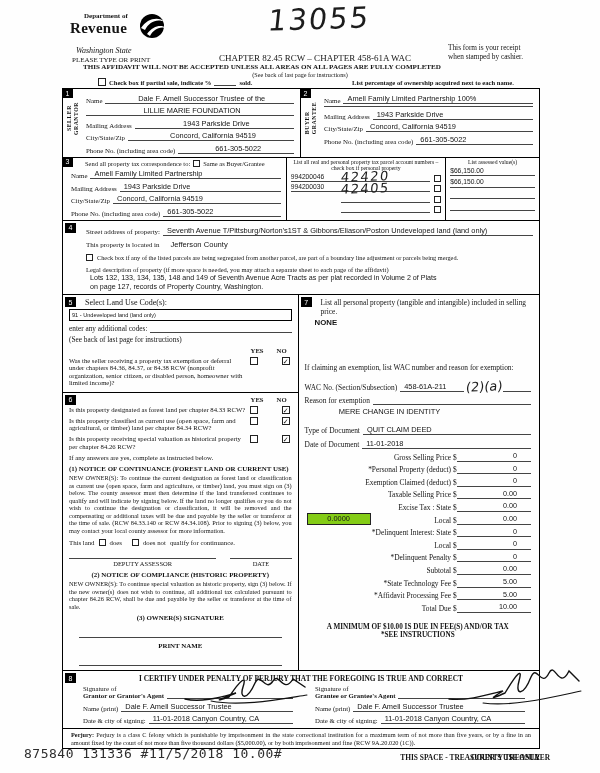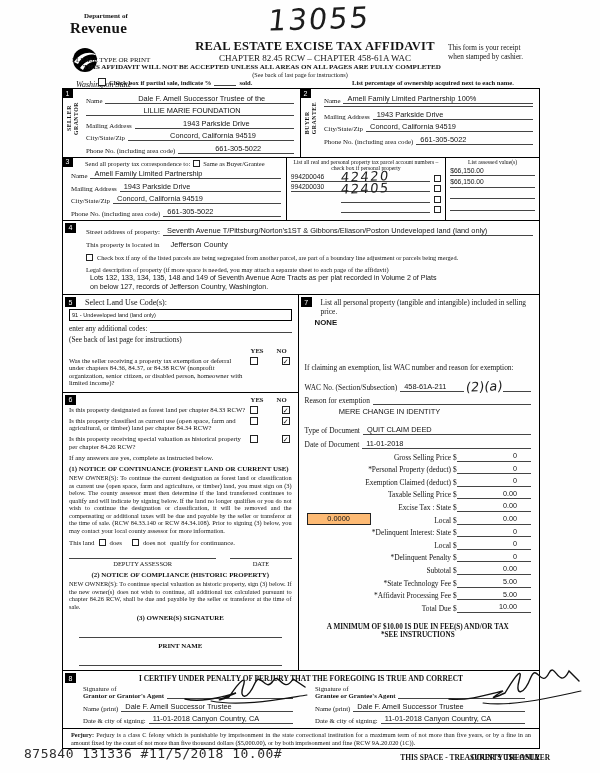--- a/index.html
+++ b/index.html
@@ -4,21 +4,21 @@
 <style>
   html,body{margin:0;padding:0;background:#e8e8e8;}
   .page{position:relative;width:600px;height:773px;background:#fefefe;font-family:"Liberation Serif",serif;color:#141414;overflow:hidden;margin:0 auto;}
   .hand{font-family:"DejaVu Sans",sans-serif;display:inline-block;transform:rotate(-2deg) skewX(-8deg);color:#1c1c1c;}
   .sans{font-family:"Liberation Sans",sans-serif;}
   .mono{font-family:"DejaVu Sans Mono",monospace;}
   .b{font-weight:bold;}
   
   .handnum{position:absolute;left:268px;top:2px;font-size:29px;letter-spacing:2px;}
   .logo{position:absolute;left:70px;top:12px;width:120px;}
-  .logo-row{display:flex;align-items:flex-start;gap:9px;flex-direction:column;}
+  .logo-row{display:flex;align-items:flex-start;gap:9px;}
   .logo-dept{font-size:7px;font-weight:bold;margin-left:14px;}
   .logo-rev{font-size:15px;font-weight:bold;letter-spacing:0.3px;}
   .logo-state{font-size:8px;font-style:italic;margin-left:6px;}
   .ptp{position:absolute;left:72px;top:56px;font-size:7px;}
   .title{position:absolute;left:150px;top:39px;width:330px;text-align:center;font-size:12.5px;font-weight:bold;letter-spacing:0.2px;}
   .chapter{position:absolute;left:150px;top:53px;width:330px;text-align:center;font-size:9px;}
   .receipt{position:absolute;left:448px;top:44px;width:100px;font-size:7.3px;line-height:8.5px;}
   .warn{position:absolute;left:0;top:63px;width:524px;text-align:center;font-size:7.1px;font-weight:bold;}
   .seeback-top{position:absolute;left:0;top:71px;width:600px;text-align:center;font-size:6.2px;}
   .partial{position:absolute;left:98px;top:78px;display:flex;align-items:flex-end;gap:3px;font-size:6.6px;font-weight:bold;}
@@ -61,21 +61,21 @@
   .qboxes{width:42px;display:flex;justify-content:space-between;align-items:flex-start;padding-right:2px;box-sizing:border-box;}
   .smallpara{font-size:6.35px;line-height:7.5px;text-align:justify;margin-top:2px;}
   .subtitle{font-size:6.9px;font-weight:bold;text-align:center;margin-top:4px;}
   .landline{display:flex;gap:4px;align-items:flex-end;font-size:6.8px;margin-top:5px;}
   .deprow{display:flex;gap:14px;margin-top:12px;font-size:6.5px;text-align:center;}
   .deprow>div{border-top:1px solid #444;padding-top:1px;}
   .sigline{border-bottom:1px solid #444;height:12px;margin:4px 10px 0 10px;}
   .fee-row{display:flex;align-items:flex-end;margin-top:3.1px;font-size:7.4px;position:relative;}
   .fee-label{width:152px;text-align:right;white-space:nowrap;}
   .fee-line{flex:1;border-bottom:1px solid #444;text-align:right;font-family:"Liberation Sans",sans-serif;font-size:7.2px;padding-right:14px;line-height:8.5px;}
-  .rate-box{position:absolute;left:2px;bottom:0;border:1px solid #222;width:62px;text-align:center;font-family:"Liberation Sans",sans-serif;font-size:7.4px;line-height:10px;background:#fdba74;}
+  .rate-box{position:absolute;left:2px;bottom:0;border:1px solid #222;width:62px;text-align:center;font-family:"Liberation Sans",sans-serif;font-size:7.4px;line-height:10px;background:#84cc16;}
   .rowE{border:1px solid #000;border-top:none;position:relative;padding:2px 6px 4px 6px;}
   .certline{text-align:center;font-size:7.4px;font-weight:bold;margin:1px 0 2px 0;}
   .sigcols{display:flex;}
   .sigcol{width:50%;padding:0 8px 0 14px;box-sizing:border-box;}
   .perjury{border:1px solid #000;border-top:none;padding:2px 8px;font-size:6.3px;line-height:7.4px;text-align:justify;}
   .treas{position:relative;text-align:right;font-weight:bold;font-size:7.4px;margin-top:4px;width:478px;}
   .countytreas{position:absolute;right:-10px;top:0;font-weight:bold;font-size:7.4px;}
   .stamp{position:absolute;left:24px;top:746px;font-size:13px;letter-spacing:0.5px;color:#2e2e2e;}
   svg.sig{position:absolute;pointer-events:none;}
 </style>
@@ -97,21 +97,20 @@
           <circle cx="15" cy="14" r="12" fill="#000"></circle>
           <path d="M4,16 C10,6 22,4 28,10 C20,6 12,10 8,18 Z" fill="#fff"></path>
           <path d="M10,22 C16,14 24,12 29,16 C22,14 16,18 13,24 Z" fill="#fff"></path>
         </svg>
       </span>
     </div>
     <div class="logo-state">Washington State</div>
   </div>
 
   <div class="ptp">PLEASE TYPE OR PRINT</div>
-  <div class="title">REAL ESTATE EXCISE TAX AFFIDAVIT</div>
   <div class="chapter">CHAPTER 82.45 RCW – CHAPTER 458-61A WAC</div>
   <div class="receipt">
     <div>This form is your receipt</div>
     <div>when stamped by cashier.</div>
   </div>
   <div class="warn">THIS AFFIDAVIT WILL NOT BE ACCEPTED UNLESS ALL AREAS ON ALL PAGES ARE FULLY COMPLETED</div>
   <div class="seeback-top">(See back of last page for instructions)</div>
   <div class="partial">
     <span class="cb"></span>
     <span>Check box if partial sale, indicate %</span>
@@ -241,21 +240,21 @@
       <div class="fline" style="font-size:7px;margin-top:4px;">
           <span class="flabel">This property is located in</span>
           <span class="sans" style="font-size:7.6px;padding-left:8px;">Jefferson County</span>
         </div>
       <div style="display:flex;gap:4px;align-items:flex-start;font-size:6.3px;margin-top:5px;">
         <span class="cb cbs"></span>
         <span>Check box if any of the listed parcels are being segregated from another parcel, are part of a boundary line adjustment or parcels being merged.</span>
       </div>
       <div style="font-size:6.5px;margin-top:5px;">Legal description of property (if more space is needed, you may attach a separate sheet to each page of the affidavit)</div>
       <div class="sans" style="font-size:7.1px;margin-top:1px;padding-left:4px;">Lots 132, 133, 134, 135, 148 and 149 of Seventh Avenue Acre Tracts as per plat recorded in Volume 2 of Plats</div>
-      <div class="sans" style="font-size:7.1px;margin-top:1px;padding-left:4px;">on below 127, records of Jefferson Country, Washington.</div>
+      <div class="sans" style="font-size:7.1px;margin-top:1px;padding-left:4px;">on page 127, records of Property Country, Washington.</div>
     </div>
 
     <div class="rowD">
       <div class="colL">
 
         <div class="sec5">
           <div class="numbox" style="left:2px;top:2px;">5</div>
           <div style="font-size:8px;padding-left:16px;">Select Land Use Code(s):</div>
           <div class="landuse-box">91 - Undeveloped land (land only)</div>
           <div class="fline" style="font-size:7.3px;">

